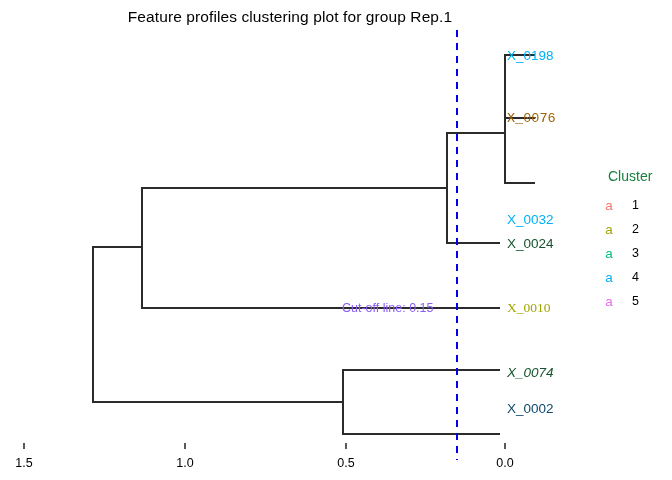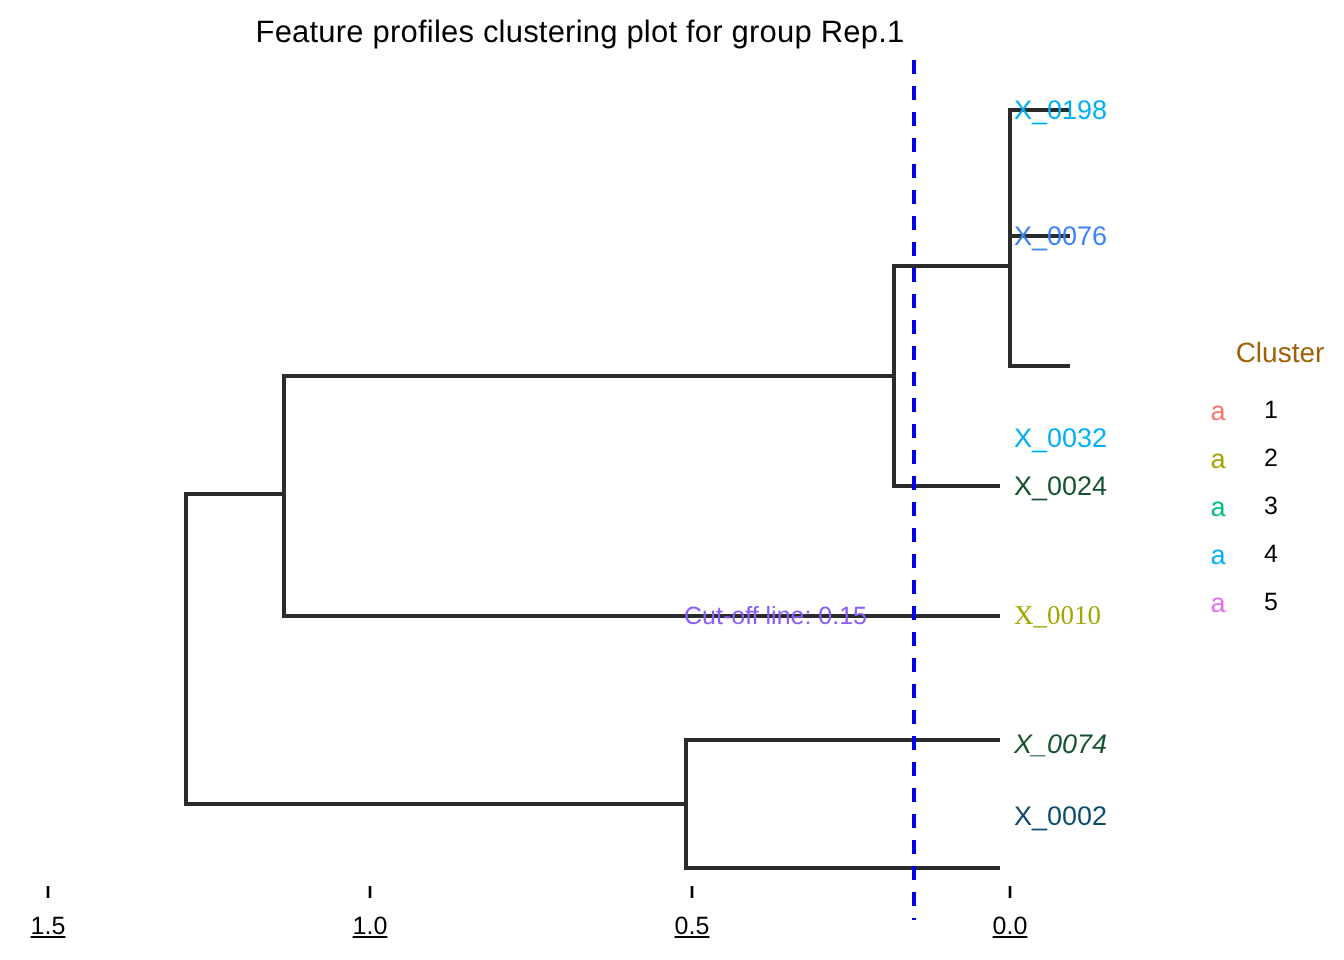--- a/index.html
+++ b/index.html
@@ -35,41 +35,39 @@
     font-size: 13.5px;
     white-space: nowrap;
     transform: translateY(-50%);
   }
   .axis-tick-label {
     position: absolute;
     font-size: 12.5px;
     color: #000000;
     transform: translateX(-50%);
     top: 456px;
-    text-decoration: underline;
   }
   #cutoff-label {
     position: absolute;
     font-size: 12.5px;
     color: #8b5cf6;
     white-space: nowrap;
     transform: translateY(-50%);
   }
   #legend {
     position: absolute;
     left: 598px;
     top: 168px;
     width: 74px;
   }
   #legend-title {
     font-size: 14px;
-    color: #a16207;
+    color: #15803d;
     margin-left: 10px;
     margin-bottom: 9px;
-    text-align: center;
   }
   .legend-row {
     display: flex;
     align-items: center;
     height: 24px;
   }
   .legend-key {
     width: 22px;
     text-align: center;
     font-size: 13.5px;
@@ -108,21 +106,21 @@
       <line x1="24" y1="443" x2="24" y2="449"></line>
       <line x1="185" y1="443" x2="185" y2="449"></line>
       <line x1="346" y1="443" x2="346" y2="449"></line>
       <line x1="505" y1="443" x2="505" y2="449"></line>
     </g>
 
     <line x1="457" y1="30" x2="457" y2="460" stroke="#0000ee" stroke-width="2" stroke-dasharray="7,6"></line>
   </svg>
 
   <div class="leaf-label" style="left:507px; top:55px; color:#00B0F6;text-align:center;">X_0198</div>
-  <div class="leaf-label" style="left:507px; top:118px; color:#3b82f6;">X_0076</div>
+  <div class="leaf-label" style="left:507px; top:118px; color:#a16207;font-family:Liberation Mono, monospace;">X_0076</div>
   <div class="leaf-label" style="left:507px; top:183px; color:#00B0F6;margin-top:36px;">X_0032</div>
   <div class="leaf-label" style="left:507px; top:243px; color:#14532d;">X_0024</div>
   <div class="leaf-label" style="left:507px; top:308px; color:#A3A500;font-family:Liberation Serif, serif;">X_0010</div>
   <div class="leaf-label" style="left:507px; top:372px; color:#14532d;font-style:italic;">X_0074</div>
   <div class="leaf-label" style="left:507px; top:408px; color:#0c4a6e;">X_0002</div>
 
   <div id="cutoff-label" style="left:342px; top:308px;">Cut-off line: 0.15</div>
 
   <div class="axis-tick-label" style="left:24px;">1.5</div>
   <div class="axis-tick-label" style="left:185px;">1.0</div>

